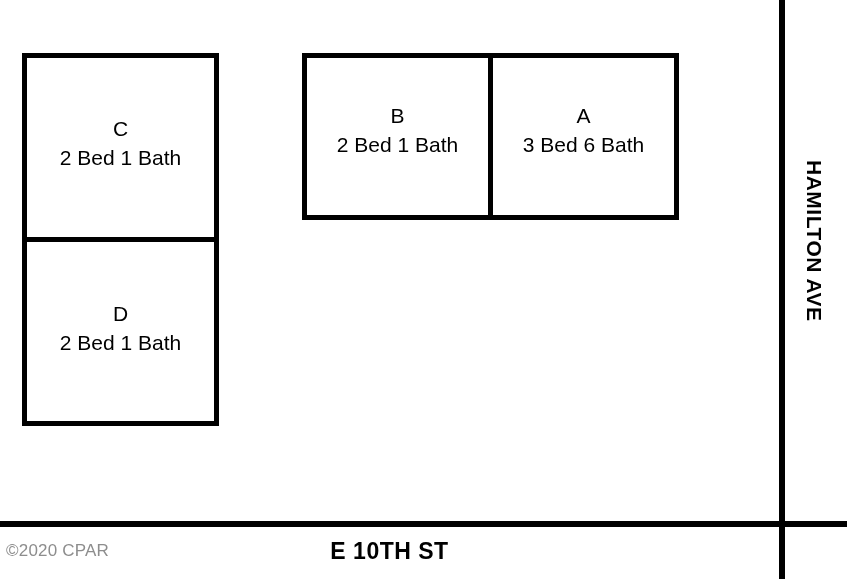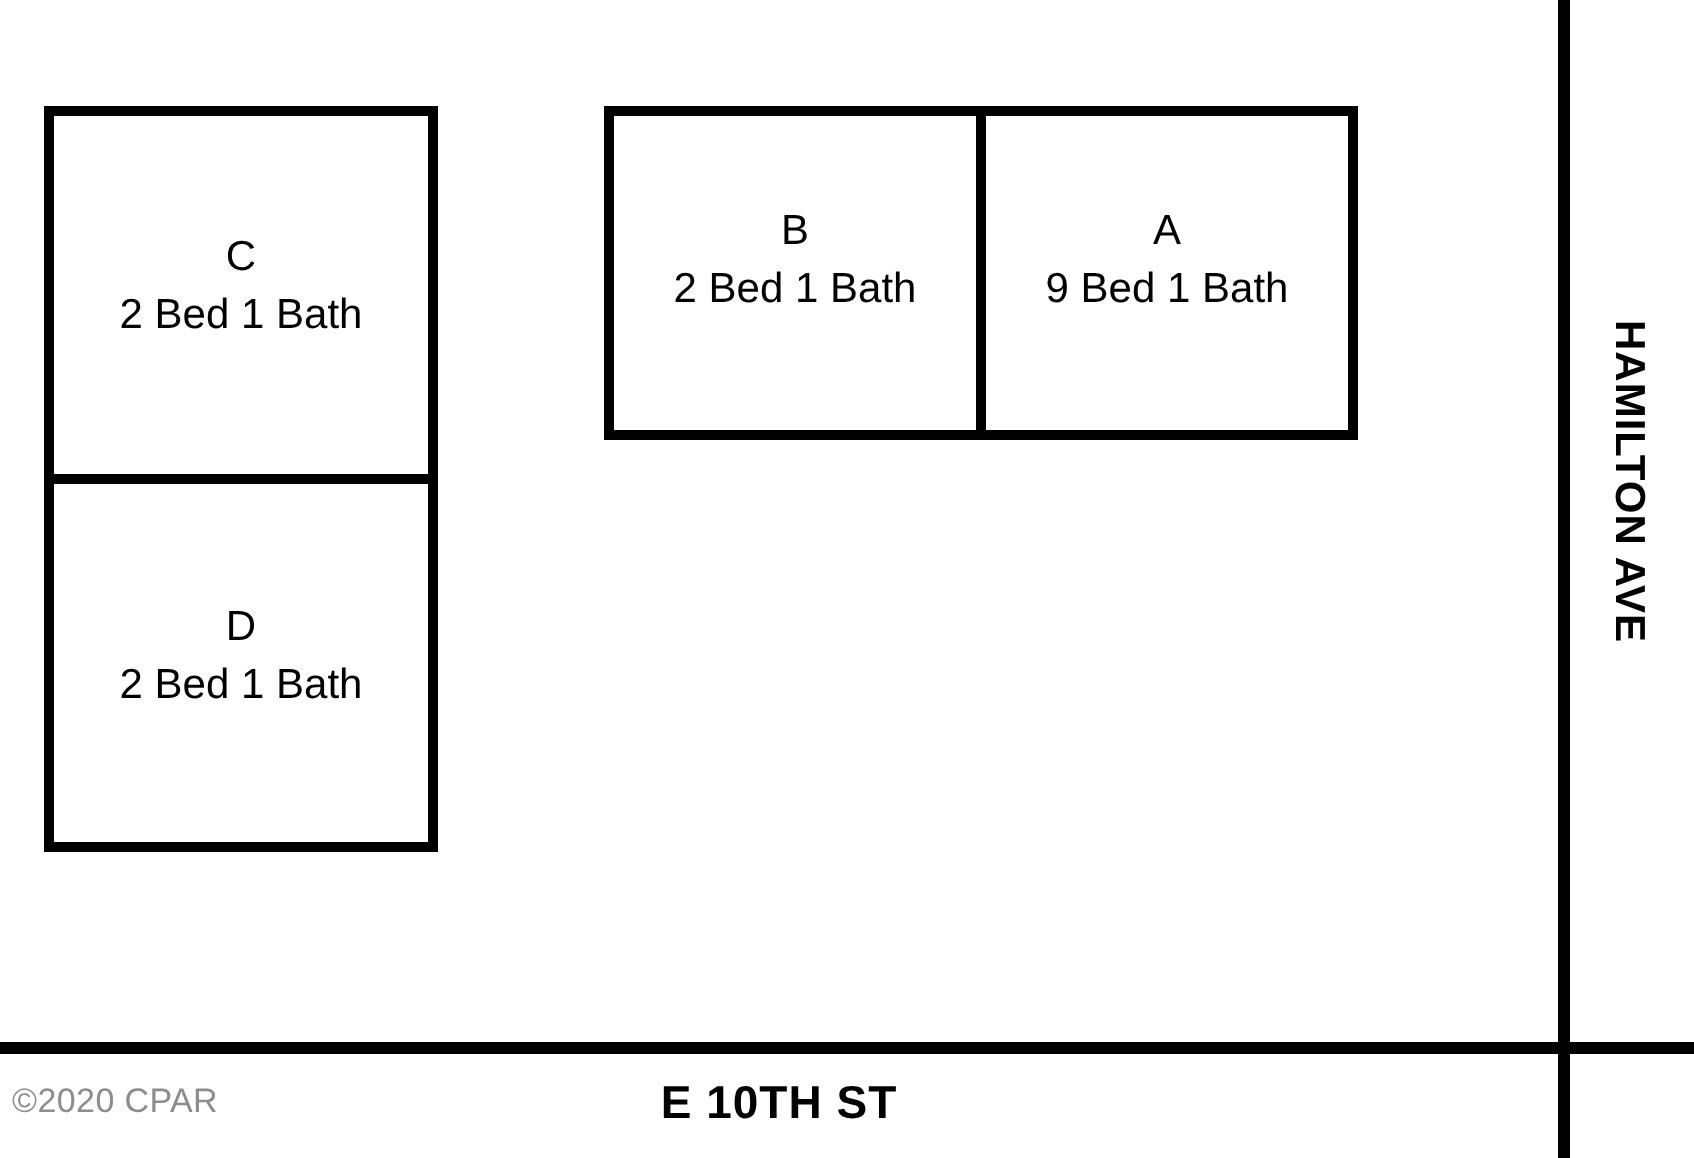--- a/index.html
+++ b/index.html
@@ -182,20 +182,20 @@
     <div class="unit divider-right" id="unit-b">
       <div class="unit-inner">
         <div class="unit-label">B</div>
         <div class="unit-desc">2 Bed 1 Bath</div>
       </div>
     </div>
 
     <div class="unit" id="unit-a">
       <div class="unit-inner">
         <div class="unit-label">A</div>
-        <div class="unit-desc">9 Bed 1 Bath</div>
+        <div class="unit-desc">3 Bed 6 Bath</div>
       </div>
     </div>
   </div>
 
   <div id="copyright-notice">©2020 CPAR</div>
 
 </div>
 
 </body></html>

